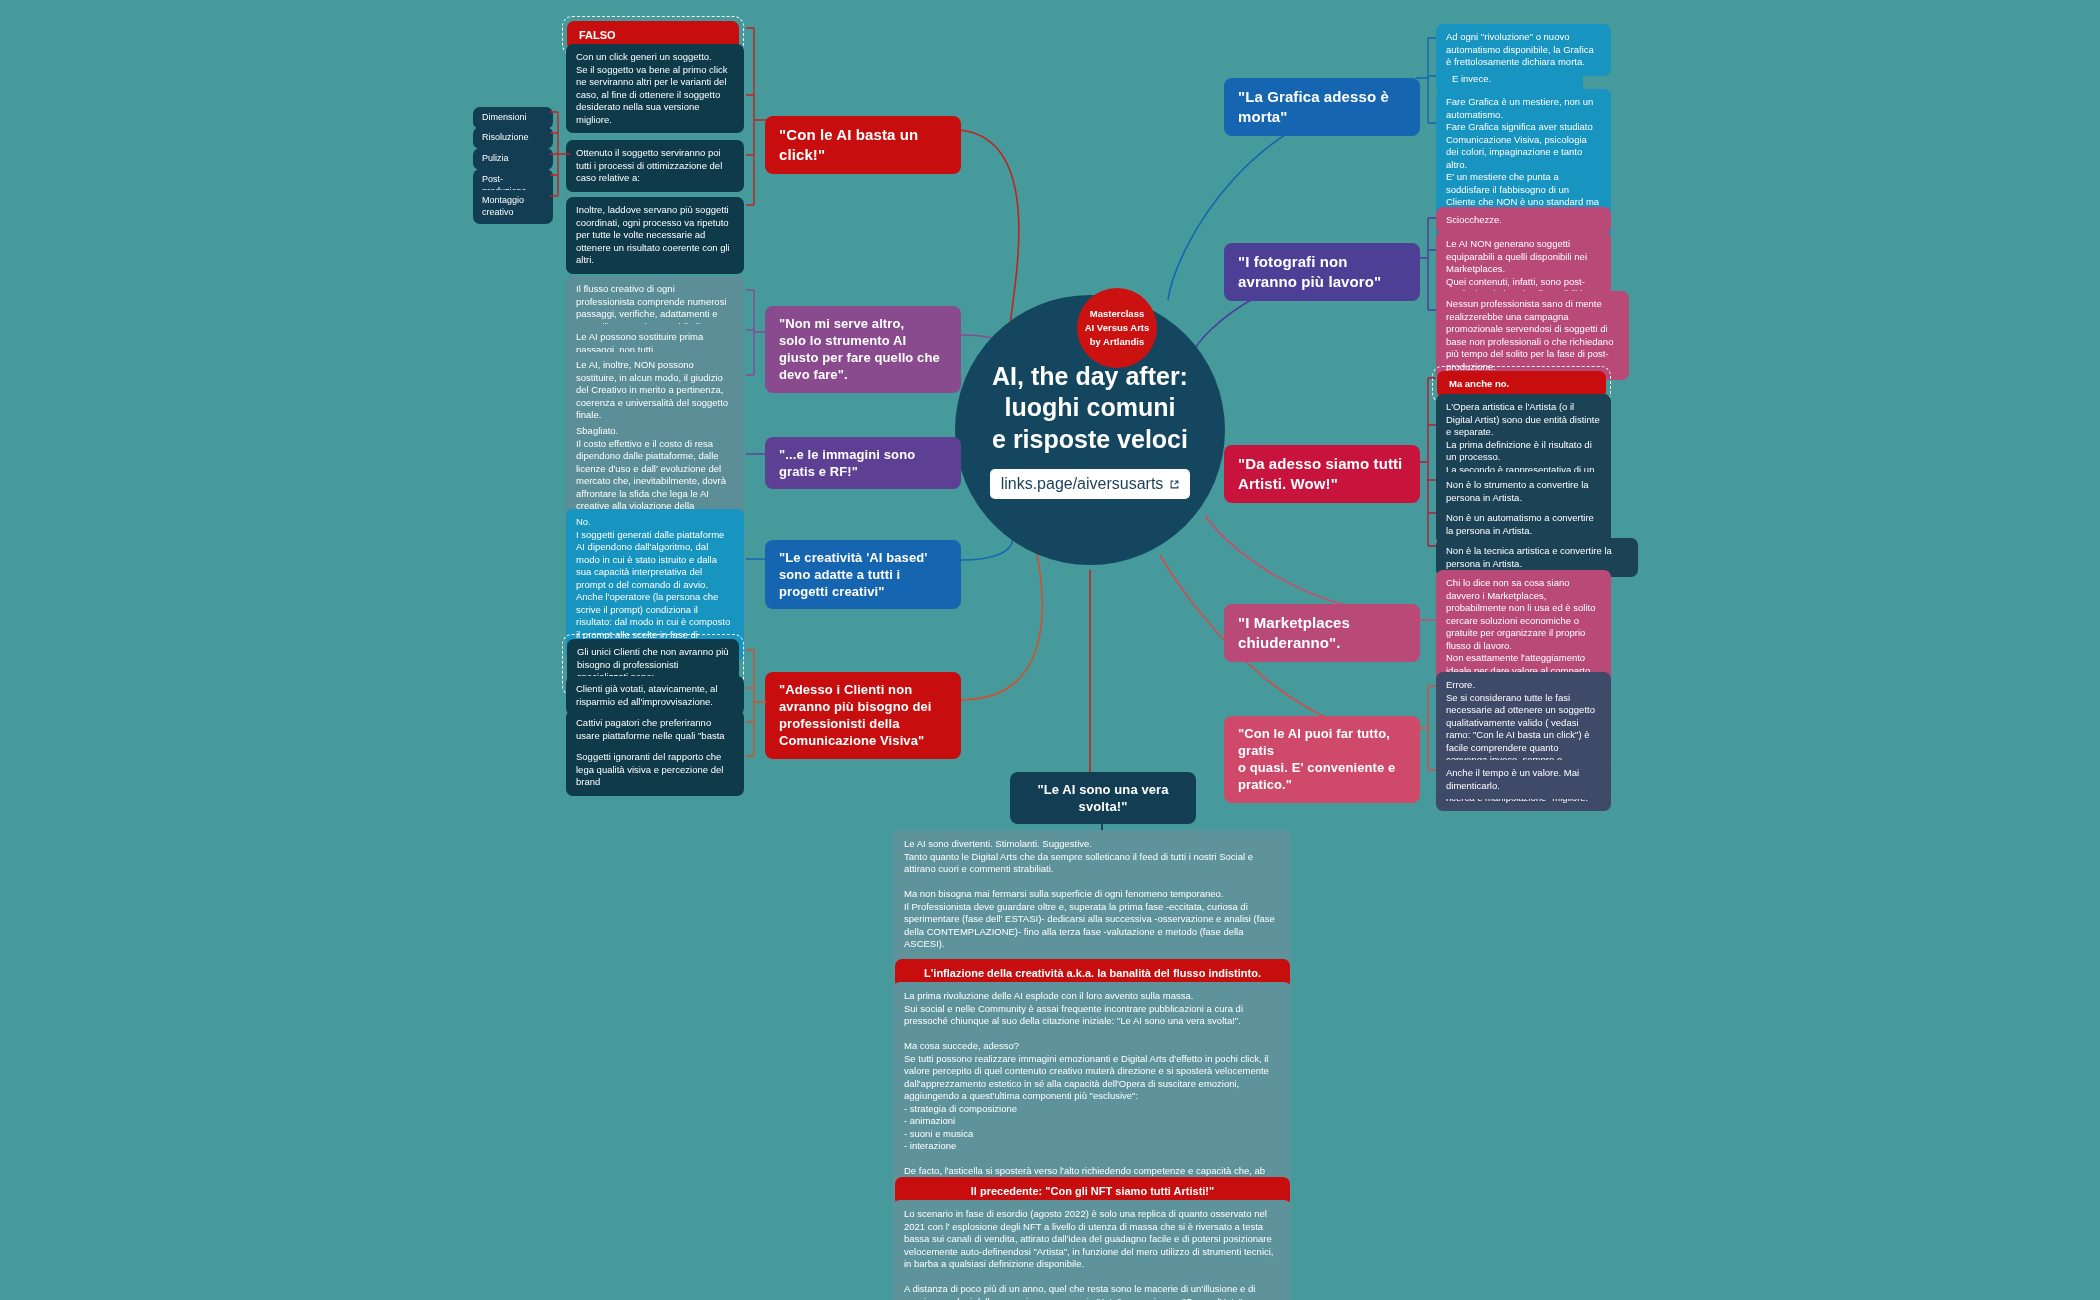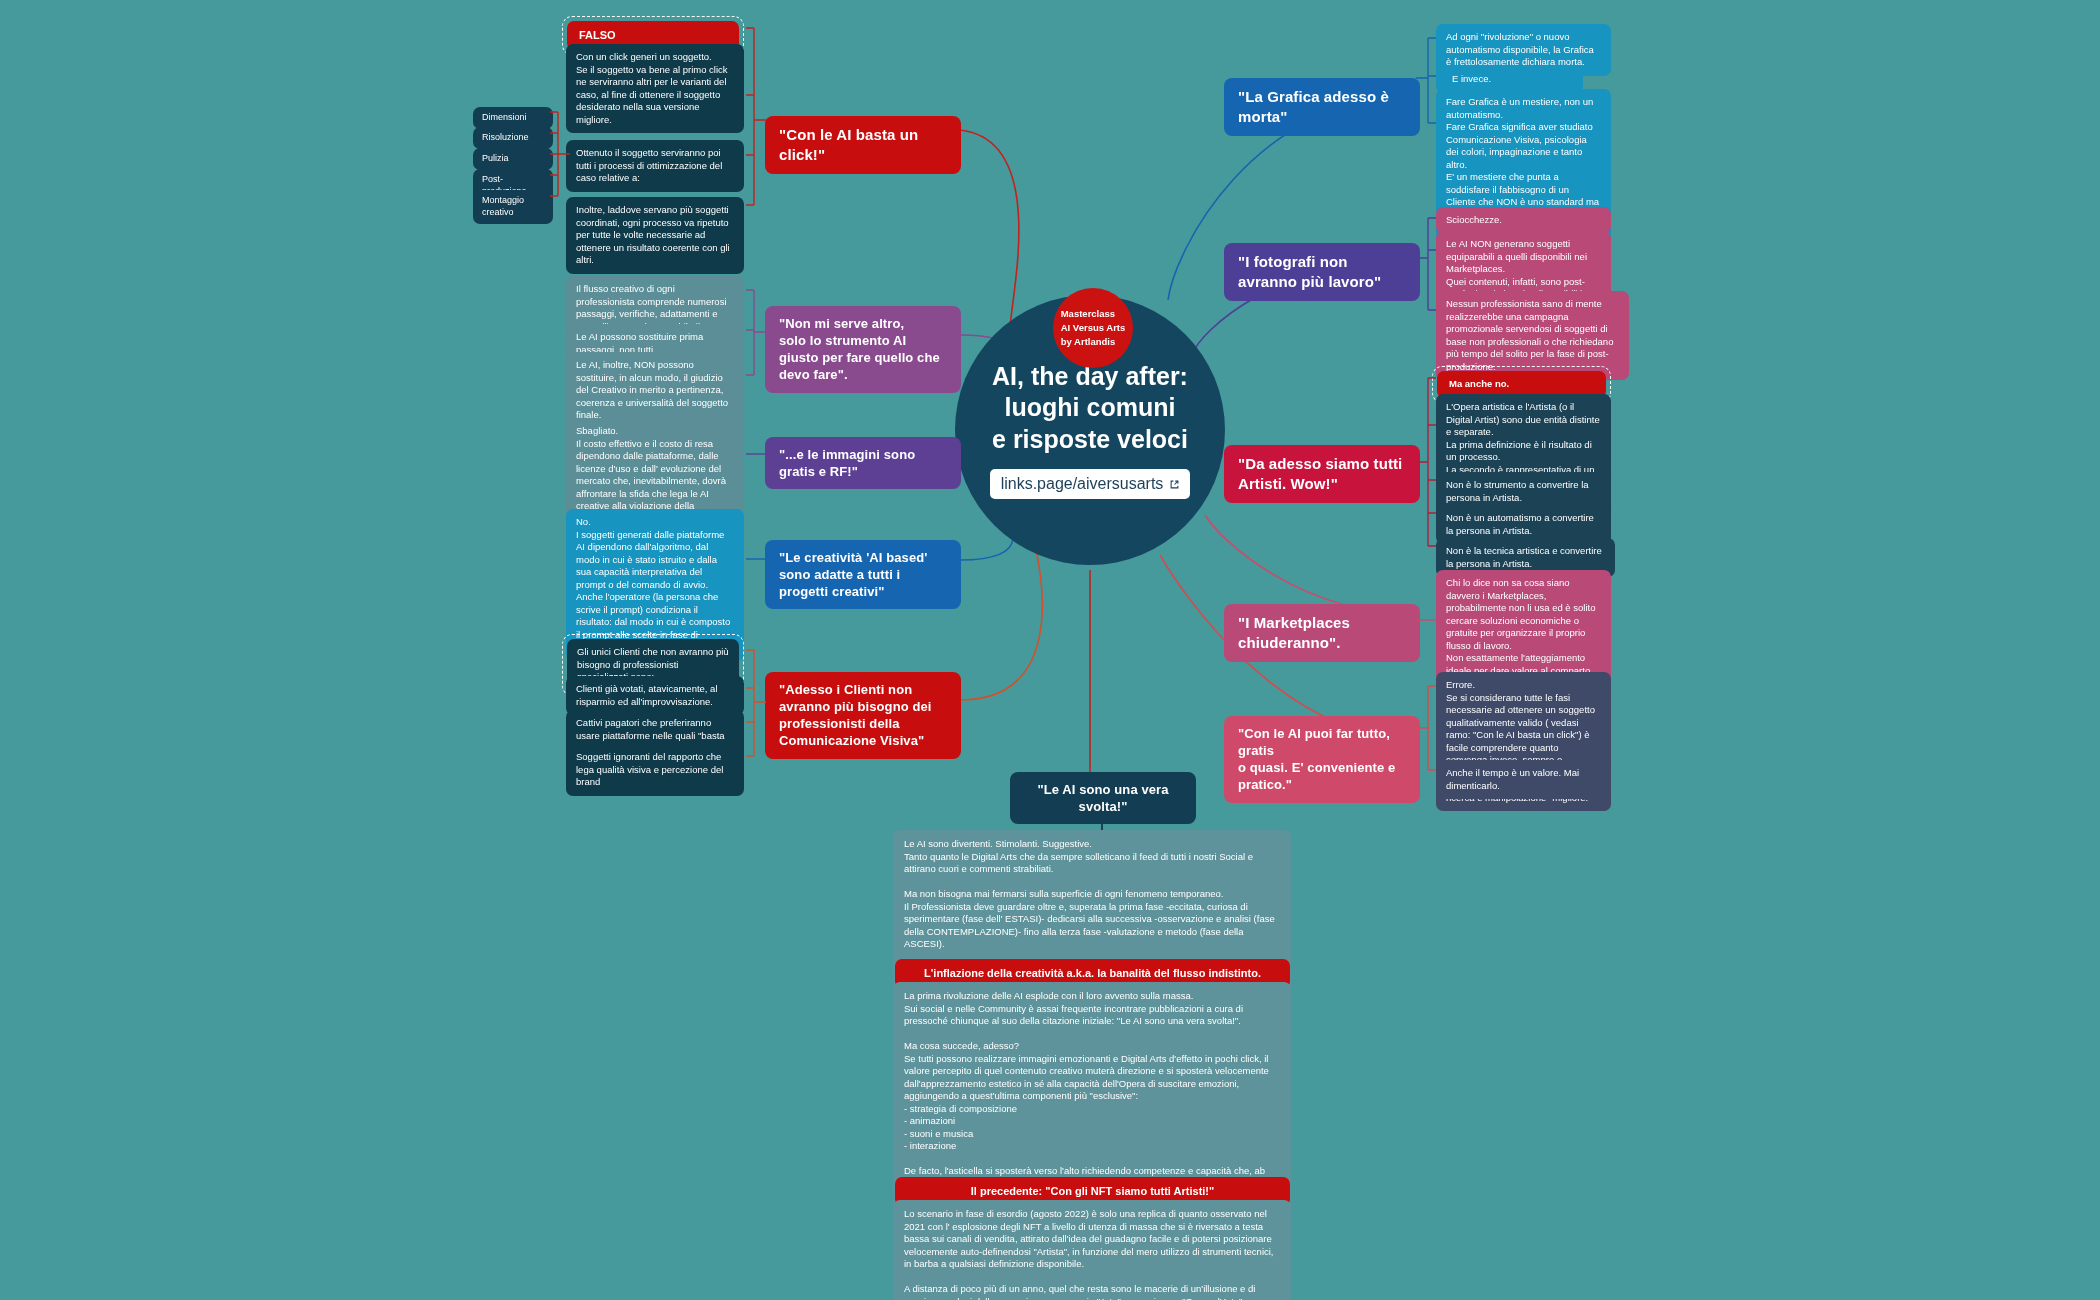--- a/index.html
+++ b/index.html
@@ -68,22 +68,23 @@
   #center-link {
     margin-top: 14px; background: #fff; color: #1b3f58;
     font-size: 16px; border-radius: 5px; padding: 6px 11px;
     display: flex; align-items: center; gap: 7px;
   }
   #badge {
     position: absolute;
     width: 80px; height: 80px; border-radius: 50%;
     background: #cc1111; color: #fff;
     display: flex; align-items: center; justify-content: center;
-    font-size: 9.5px; font-weight: bold; line-height: 1.45;
+    text-align: center; font-size: 9.5px; font-weight: bold; line-height: 1.45;
     white-space: pre-line;
+    margin-left: 24px;
   }
 
   .ext-icon { width: 9px; height: 9px; stroke: #1b3f58; fill: none; stroke-width: 1.4; }
 
   .bracket { position: absolute; pointer-events: none; }
 </style>
 </head>
 <body>
 
 <div id="stage">
@@ -223,21 +224,21 @@
   <div class="node topic c-crimson" style="left:1224px; top:445px; width:196px;">"Da adesso siamo tutti Artisti. Wow!"</div>
 
   <div class="dashwrap" style="left:1432px; top:366px; width:179px;">
     <div class="node leafbar c-red" style="text-align:left; font-size:9.5px;">Ma anche no.</div>
   </div>
   <div class="node small c-navy" style="left:1436px; top:394px; width:175px;">L'Opera artistica e l'Artista (o il Digital Artist) sono due entità distinte e separate.
 La prima definizione è il risultato di un processo.
 La secondo è rappresentativa di un Percorso, di una storia, di competenze e contenuti che prescindono dallo strumento.</div>
   <div class="node small c-navy" style="left:1436px; top:472px; width:175px;">Non è lo strumento a convertire la persona in Artista.</div>
   <div class="node small c-navy" style="left:1436px; top:505px; width:175px;">Non è un automatismo a convertire la persona in Artista.</div>
-  <div class="node small c-navy" style="left:1436px; top:538px; width:179px;">Non è la tecnica artistica e convertire la persona in Artista.</div>
+  <div class="node small c-navy" style="left:1436px; top:538px; width:202px;">Non è la tecnica artistica e convertire la persona in Artista.</div>
 
   <svg class="bracket" style="left:1414px; top:370px; width:24px; height:200px;" viewBox="0 0 24 200">
     <path d="M22 8 H14 M22 55 H14 M22 110 H14 M22 143 H14 M22 176 H14 M14 8 V176 M14 92 H2" fill="none" stroke="#b01e3a" stroke-width="1.4"></path>
   </svg>
 
   <div class="node topic c-pink" style="left:1224px; top:604px; width:196px;">"I Marketplaces chiuderanno".</div>
 
   <div class="node small c-pink" style="left:1436px; top:570px; width:175px;">Chi lo dice non sa cosa siano davvero i Marketplaces, probabilmente non li usa ed  è solito cercare soluzioni economiche o gratuite per organizzare il proprio flusso di lavoro.
 Non esattamente l'atteggiamento ideale per dare valore al comparto visivo.</div>
 

